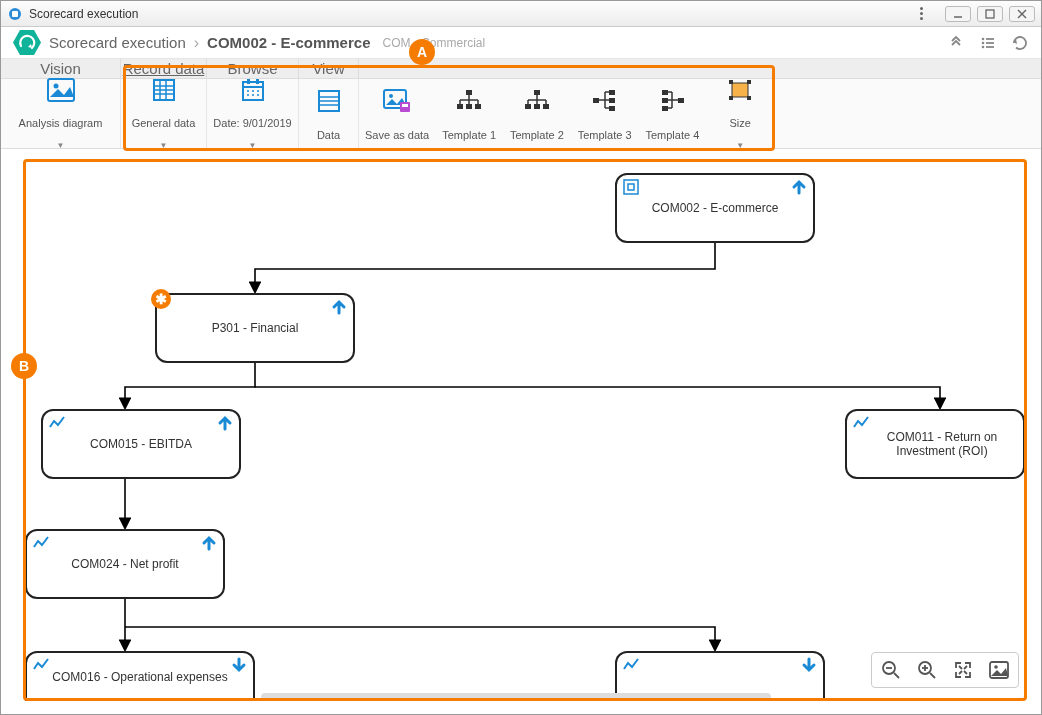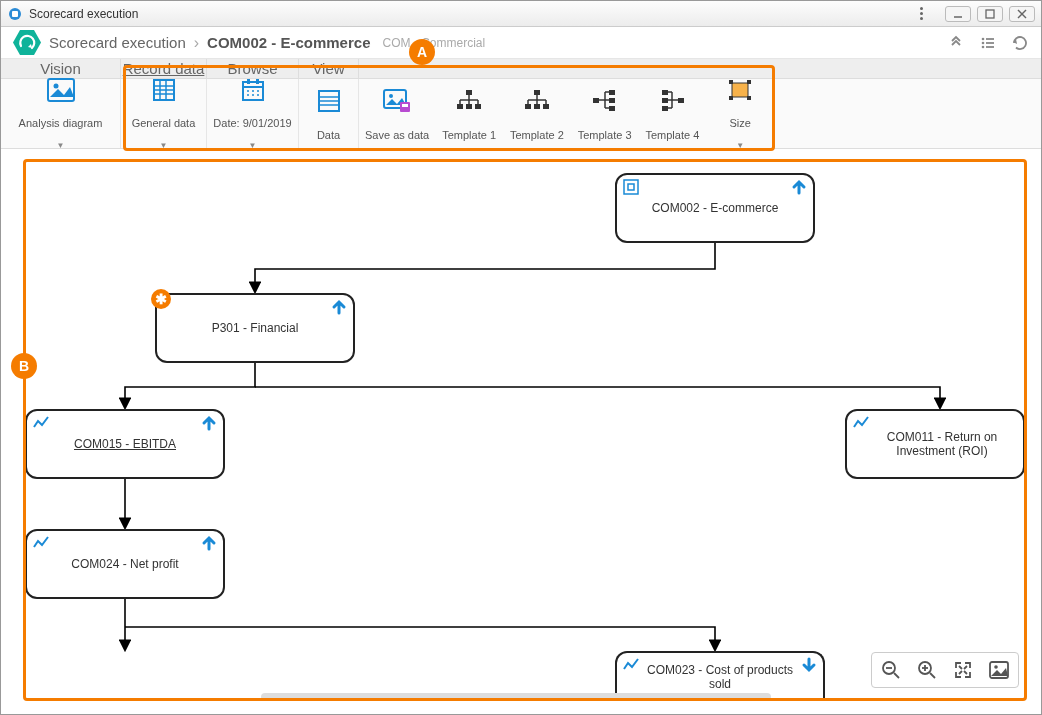--- a/index.html
+++ b/index.html
@@ -443,21 +443,21 @@
   </div>
 
   <div class="node" style="top:142px; left:140px;">
     <span class="badge-star">✱</span>
     <span class="tr-icon"><svg width="16" height="16" viewBox="0 0 16 16">
           <path d="M8 14 L8 4 M3 8 L8 3 L13 8" fill="none" stroke="#1a8ad6" stroke-width="3" stroke-linecap="round"></path>
         </svg></span>
     <span>P301 - Financial</span>
   </div>
 
-  <div class="node" style="top:258px; left:10px;text-decoration:underline;">
+  <div class="node" style="top:258px; left:26px;">
     <span class="tl-icon"><svg width="16" height="16" viewBox="0 0 16 16">
           <polyline points="1,12 5,6 9,10 15,2" fill="none" stroke="#1a8ad6" stroke-width="2"></polyline>
         </svg></span>
     <span class="tr-icon"><svg width="16" height="16" viewBox="0 0 16 16">
           <path d="M8 14 L8 4 M3 8 L8 3 L13 8" fill="none" stroke="#1a8ad6" stroke-width="3" stroke-linecap="round"></path>
         </svg></span>
     <span>COM015 - EBITDA</span>
   </div>
 
   <div class="node" style="top:258px; left:830px; width:180px;padding-left:32px;">
@@ -470,29 +470,37 @@
   <div class="node" style="top:378px; left:10px;">
     <span class="tl-icon"><svg width="16" height="16" viewBox="0 0 16 16">
           <polyline points="1,12 5,6 9,10 15,2" fill="none" stroke="#1a8ad6" stroke-width="2"></polyline>
         </svg></span>
     <span class="tr-icon"><svg width="16" height="16" viewBox="0 0 16 16">
           <path d="M8 14 L8 4 M3 8 L8 3 L13 8" fill="none" stroke="#1a8ad6" stroke-width="3" stroke-linecap="round"></path>
         </svg></span>
     <span>COM024 - Net profit</span>
   </div>
 
+  <div class="node" style="top:500px; left:10px; width:230px; height:50px; border-bottom:none; border-bottom-left-radius:0; border-bottom-right-radius:0;">
+    <span class="tl-icon"><svg width="16" height="16" viewBox="0 0 16 16">
+          <polyline points="1,12 5,6 9,10 15,2" fill="none" stroke="#1a8ad6" stroke-width="2"></polyline>
+        </svg></span>
+    <span class="tr-icon"><svg width="16" height="16" viewBox="0 0 16 16">
+          <path d="M8 2 L8 12 M3 8 L8 13 L13 8" fill="none" stroke="#1a8ad6" stroke-width="3" stroke-linecap="round"></path>
+        </svg></span>
+    <span>COM016 - Operational expenses</span>
+  </div>
 
   <div class="node" style="top:500px; left:600px; width:210px; height:50px; border-bottom:none; border-bottom-left-radius:0; border-bottom-right-radius:0;">
     <span class="tl-icon"><svg width="16" height="16" viewBox="0 0 16 16">
           <polyline points="1,12 5,6 9,10 15,2" fill="none" stroke="#1a8ad6" stroke-width="2"></polyline>
         </svg></span>
     <span class="tr-icon"><svg width="16" height="16" viewBox="0 0 16 16">
           <path d="M8 2 L8 12 M3 8 L8 13 L13 8" fill="none" stroke="#1a8ad6" stroke-width="3" stroke-linecap="round"></path>
         </svg></span>
-    <span>COM023 - Cost of products sold</span>
   </div>
 
   <div class="hscroll"></div>
 </div>
 
 <div class="zoom-toolbar">
   <div class="zb">
       <svg width="20" height="20" viewBox="0 0 20 20">
         <circle cx="8" cy="8" r="6" fill="none" stroke="#555" stroke-width="1.8"></circle>
         <line x1="13" y1="13" x2="18" y2="18" stroke="#555" stroke-width="1.8"></line>

